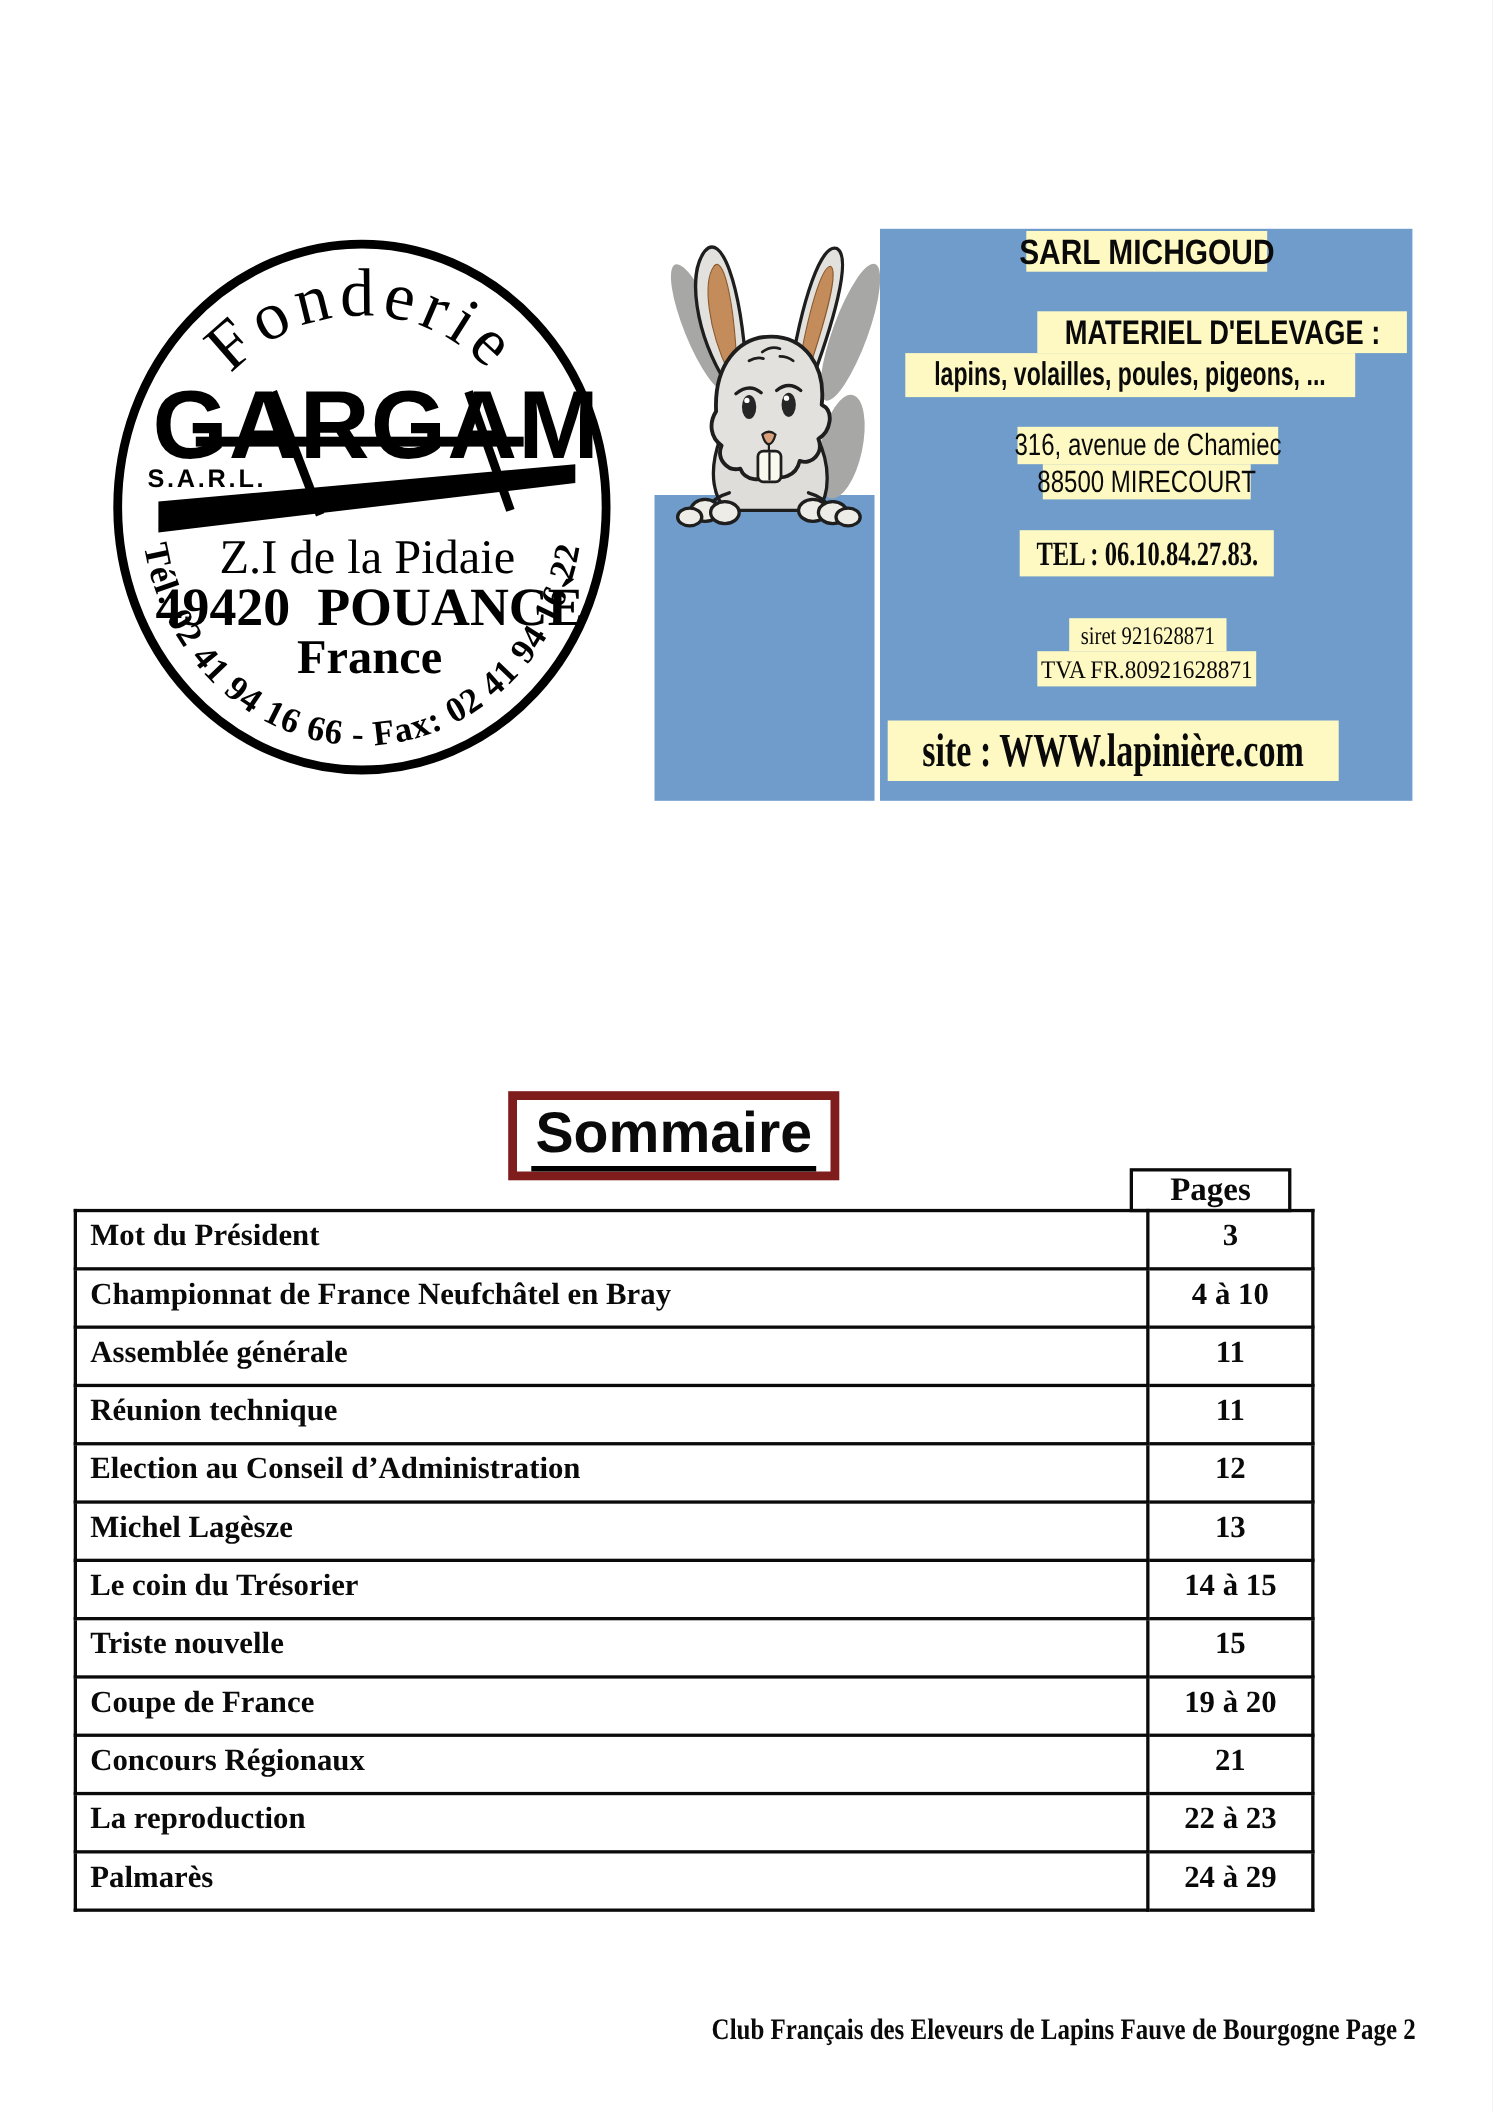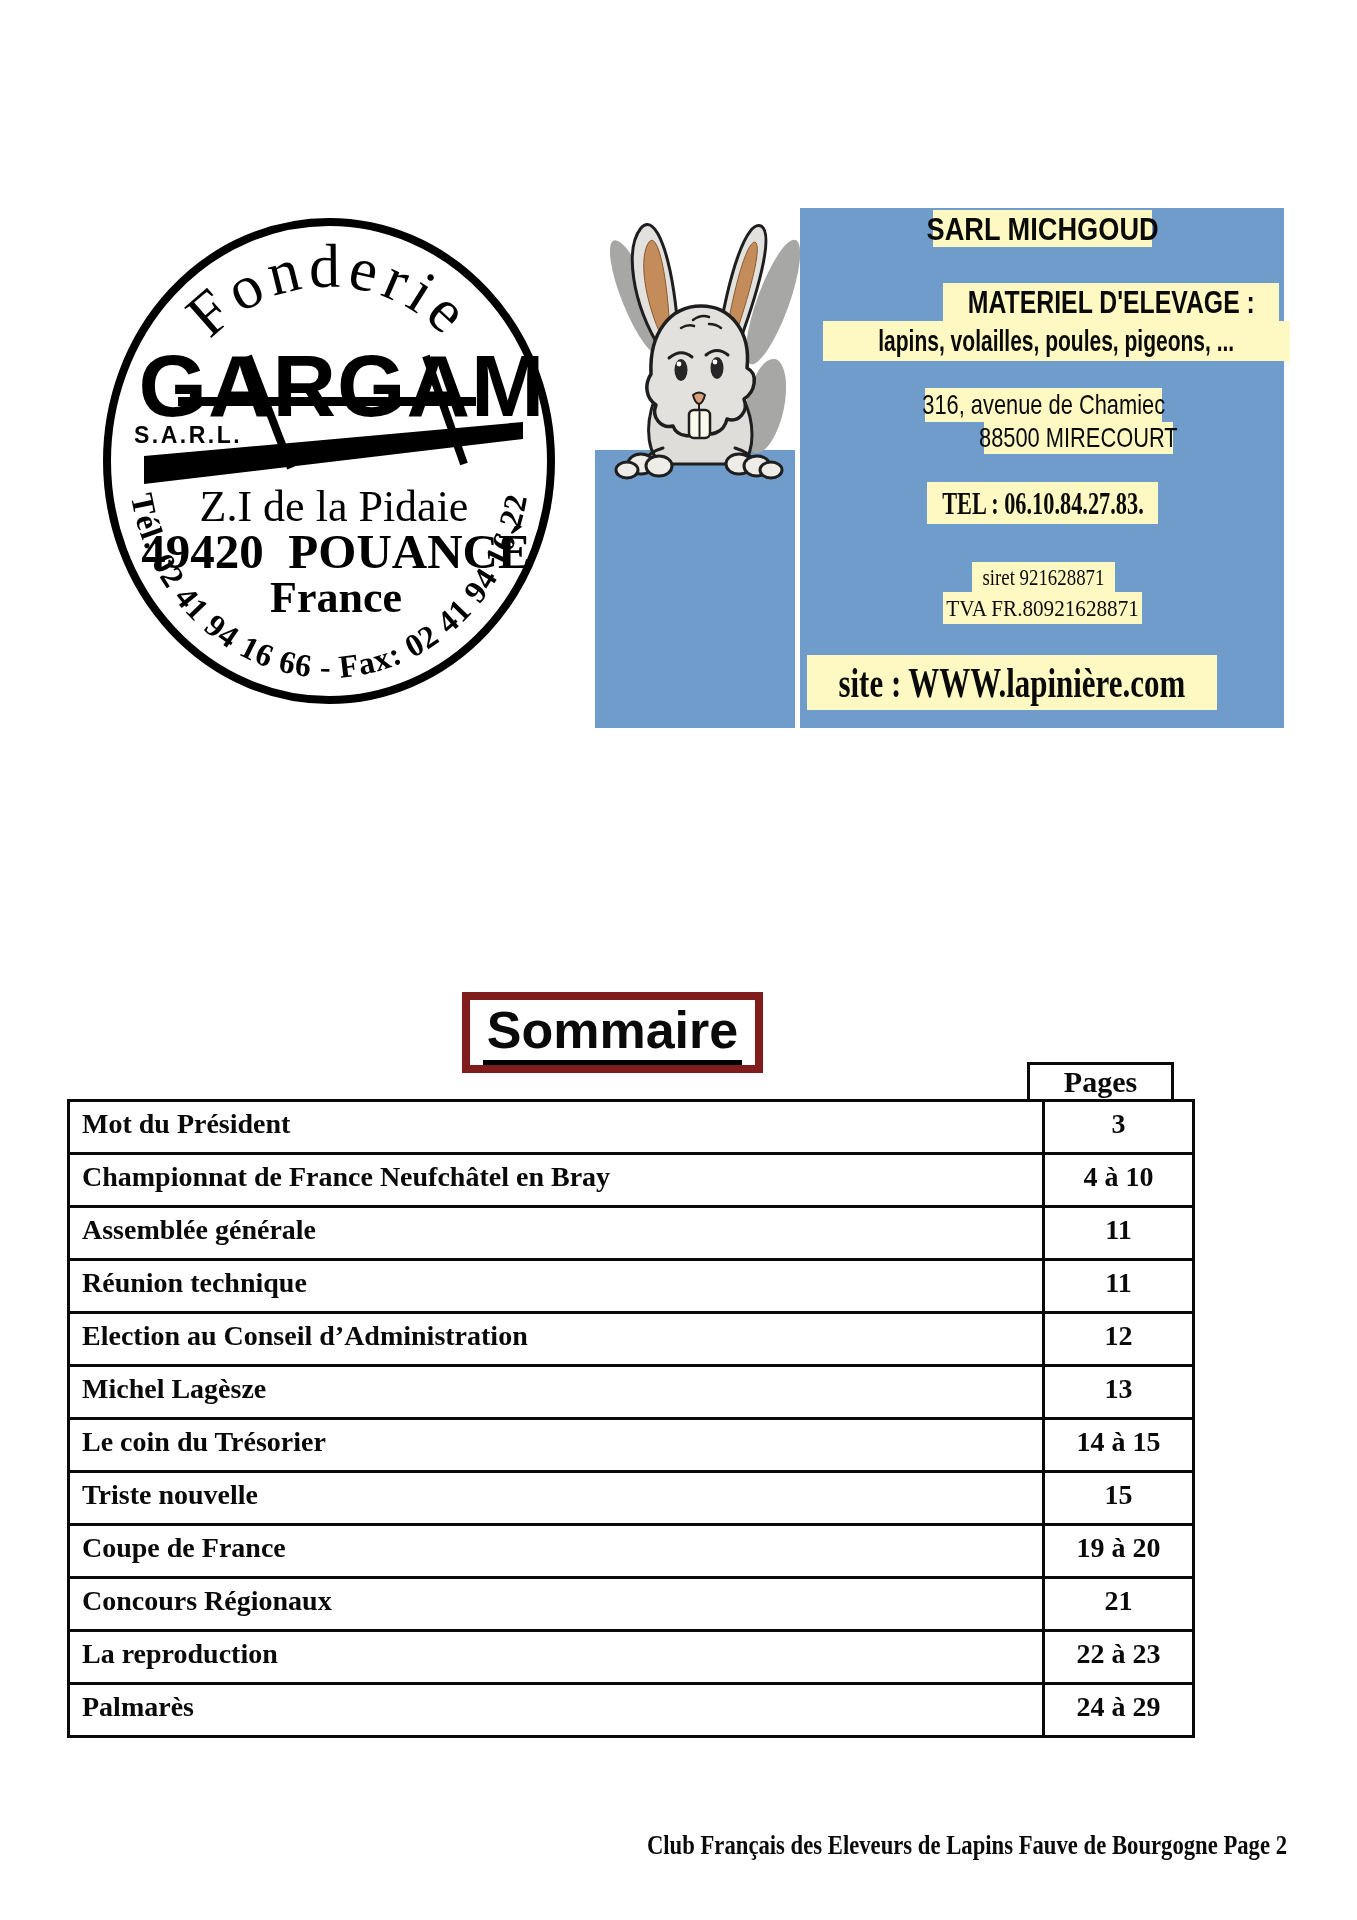--- a/index.html
+++ b/index.html
@@ -12,25 +12,25 @@
   #ad-left-panel  { left:595px; top:450px; width:200px; height:278px; }
   #ad-right-panel { left:800px; top:208px; width:484px; height:520px; }
 
   .strip { position:absolute; background:#fef9c3; display:flex; align-items:center; justify-content:center; }
   .strip > span { white-space:pre; display:inline-block; line-height:1; }
 
   #strip-company  { left:933px; top:210px; width:219px; height:37px; }
   #strip-company span { font-size:32px; font-weight:bold; transform:scaleX(.85); }
   #strip-headline { left:895px; top:283px; width:336px; height:38px;margin-left:48px; }
   #strip-headline span { font-size:31px; font-weight:bold; transform:scaleX(.80); }
-  #strip-products { left:823px; top:321px; width:467px; height:40px;align-items:center; }
+  #strip-products { left:823px; top:321px; width:409px; height:40px;align-items:center; }
   #strip-products span { font-size:30px; font-weight:bold; transform:scaleX(.70); }
   #strip-addr1 { left:925px; top:388px; width:237px; height:34px; }
   #strip-addr1 span { font-size:28px; transform:scaleX(.78); }
-  #strip-addr2 { left:948px; top:422px; width:189px; height:32px;margin-left:36px; }
+  #strip-addr2 { left:948px; top:422px; width:189px; height:32px; }
   #strip-addr2 span { font-size:28px; transform:scaleX(.78); }
   #strip-phone { left:927px; top:482px; width:231px; height:42px; }
   #strip-phone span { font-size:31px; font-weight:bold; transform:scaleX(.72); }
   #strip-siret { left:972px; top:562px; width:143px; height:30px; }
   #strip-siret span { font-size:23px; transform:scaleX(.82); }
   #strip-vat { left:943px; top:592px; width:199px; height:32px; }
   #strip-vat span { font-size:23px; transform:scaleX(.92); }
   #strip-site { left:807px; top:655px; width:410px; height:55px; }
   #strip-site span { font-size:43px; font-weight:bold; transform:scaleX(.72); }
 

